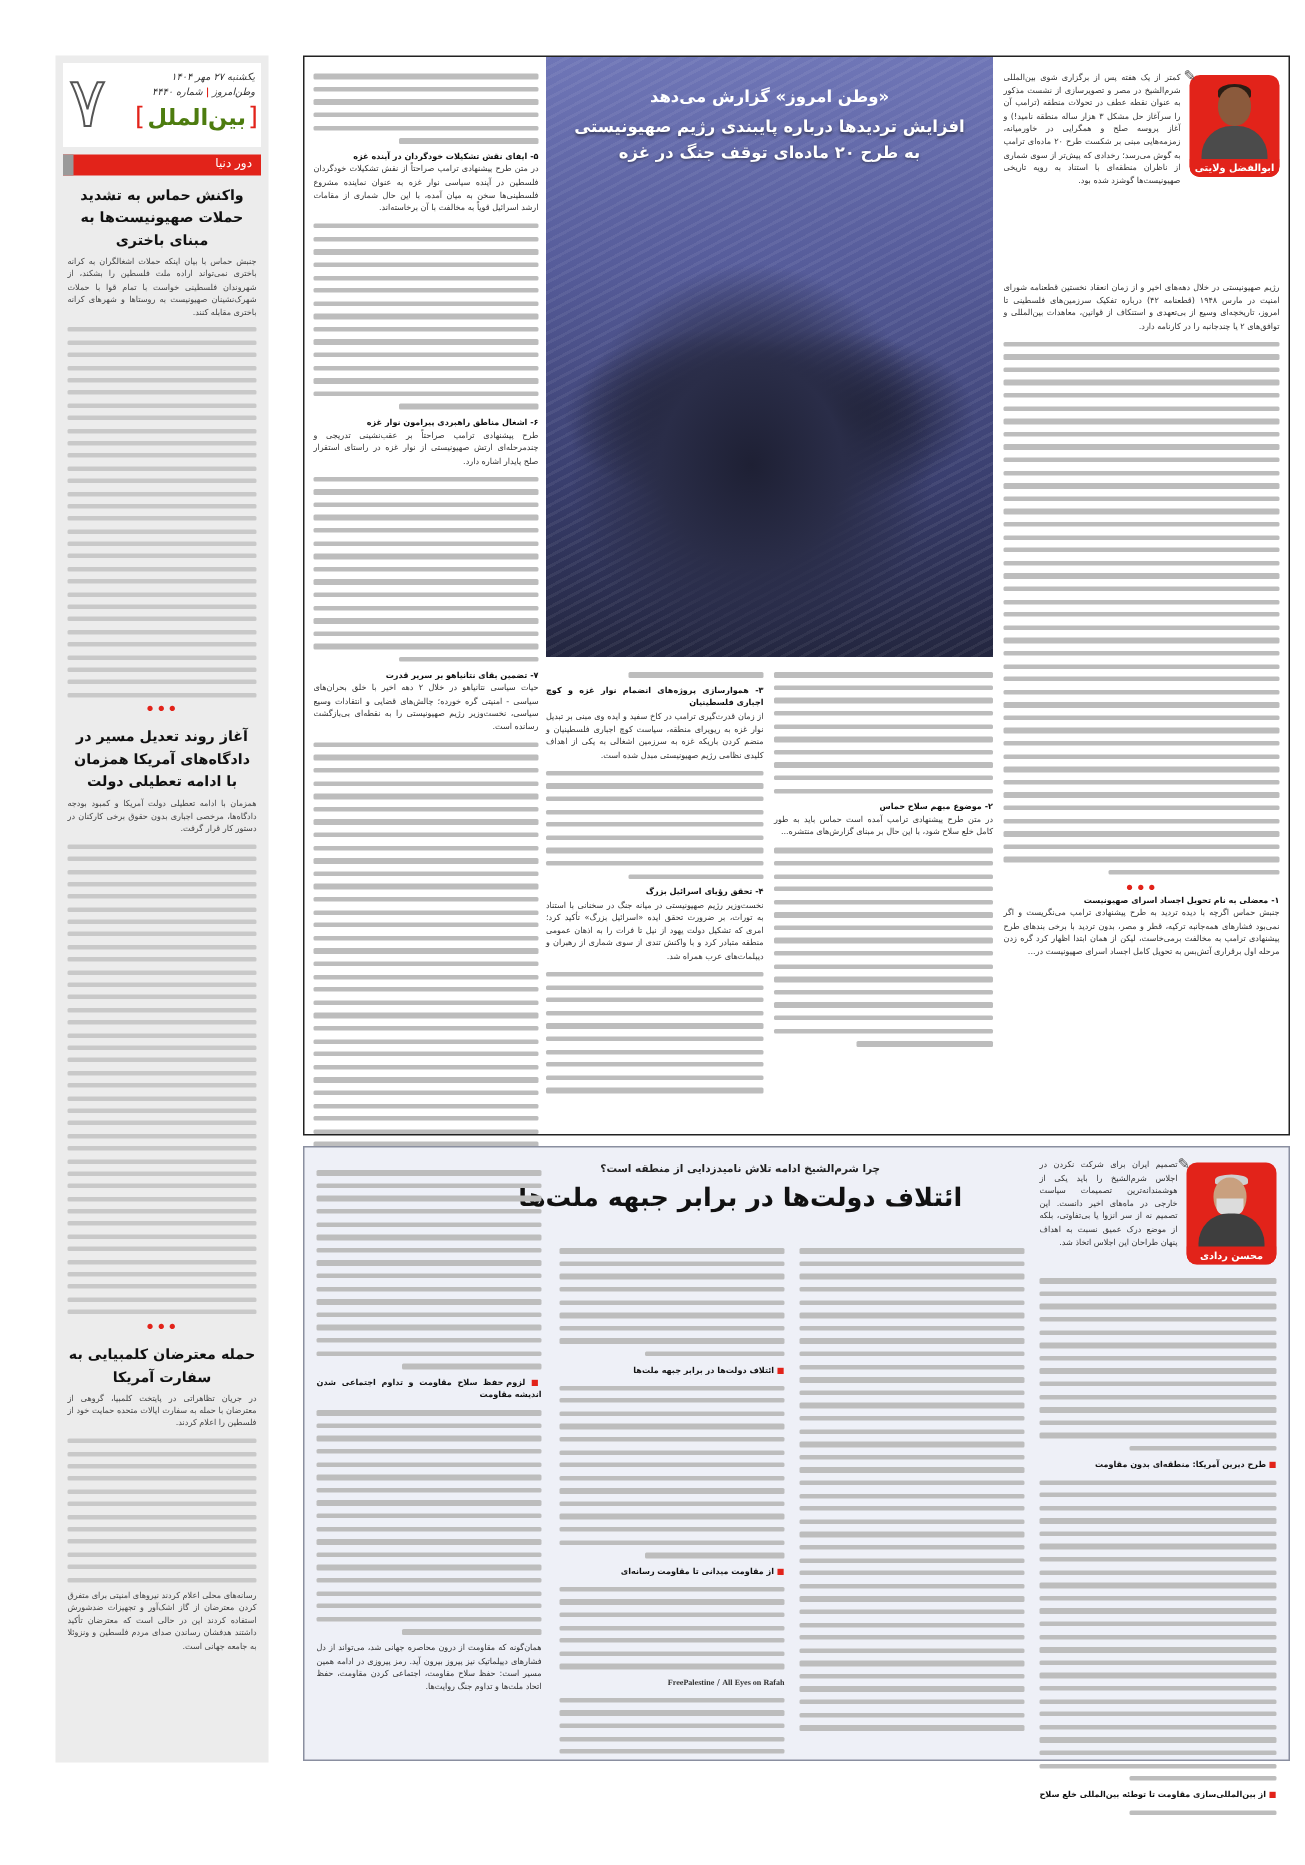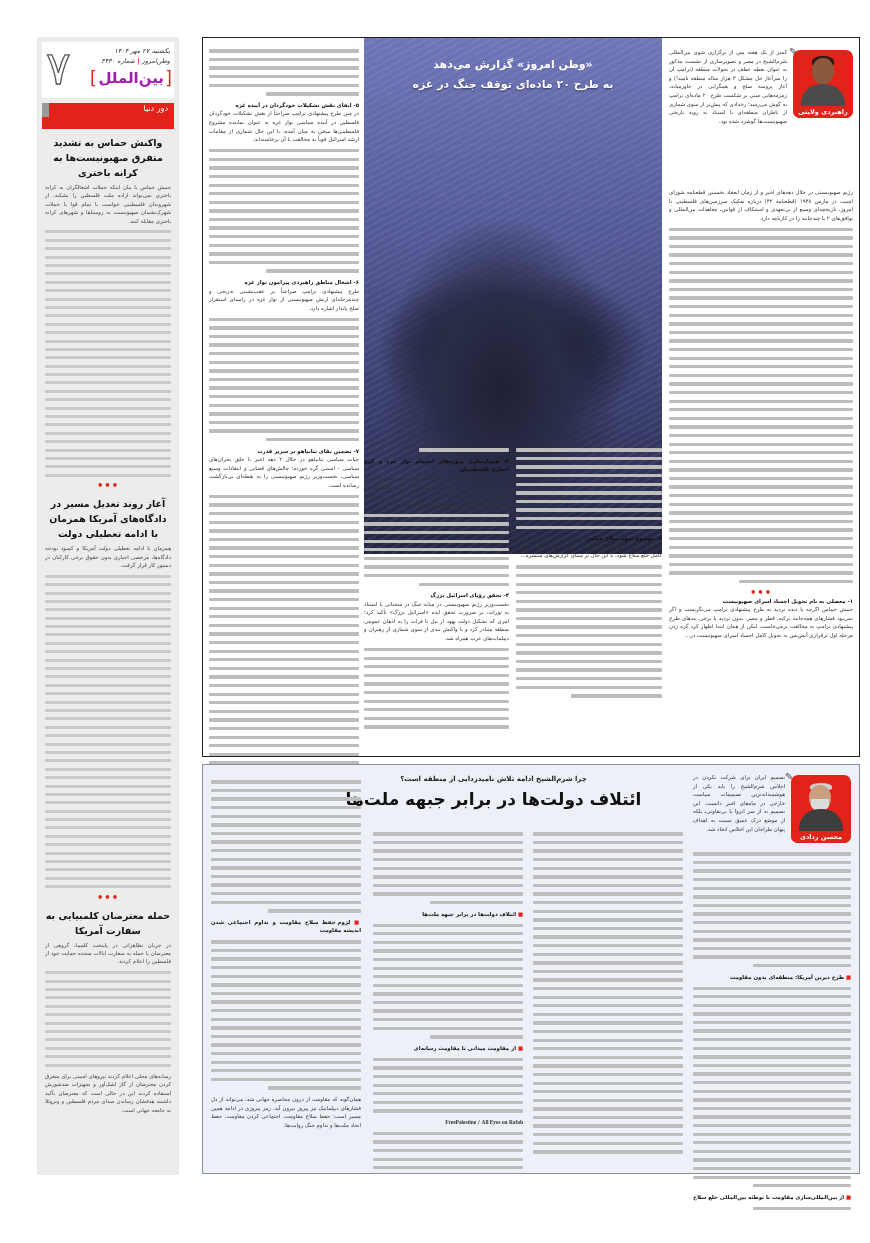--- a/index.html
+++ b/index.html
@@ -5,42 +5,42 @@
   * { box-sizing: border-box; margin: 0; padding: 0; }
   html, body { width: 870px; height: 1243px; background: #ffffff; overflow: hidden; }
   body { position: relative; font-family: "DejaVu Sans", sans-serif; color: #222; direction: rtl; }
 
   
   .sidebar { position: absolute; left: 37px; top: 37px; width: 142px; height: 1138px; background: #ececec; }
   .masthead { background: #fff; height: 56px; margin: 5px; position: relative; }
   .page-num { position: absolute; left: 4px; top: 2px; font-family: "DejaVu Serif", serif; font-size: 46px; line-height: 48px; color: #fff; -webkit-text-stroke: 1.3px #555; direction: ltr; }
   .date-line { position: absolute; right: 4px; top: 4px; font-size: 6.5px; color: #333; text-align: right; line-height: 10px; font-style: italic; }
   .date-line .bar { color: #e2231a; font-weight: bold; }
-  .section-title { position: absolute; right: 10px; top: 27px; font-size: 15px; font-weight: bold; color: #a21caf; }
+  .section-title { position: absolute; right: 10px; top: 27px; font-size: 15px; font-weight: bold; color: #4d7c0f; }
   .section-title::before, .section-title::after { color: #e2231a; font-weight: normal; }
   .br-l { position: absolute; left: 48px; top: 26px; color: #e2231a; font-size: 17px; }
   .br-r { position: absolute; right: 2px; top: 26px; color: #e2231a; font-size: 17px; }
-  .section-bar { margin: 0 5px; height: 26px; background: #e2231a; position: relative; }
+  .section-bar { margin: 0 5px; height: 14px; background: #e2231a; position: relative; }
   .section-bar .grey-tab { position: absolute; left: 0; top: 0; width: 7px; height: 14px; background: #9a9a9a; }
   .section-bar span { position: absolute; right: 6px; top: 1px; font-size: 8px; color: #fff; }
   .brief { padding: 0 8px; }
   .brief h3 { font-size: 9.5px; line-height: 15px; text-align: center; font-weight: bold; color: #111; margin: 6px 0 3px; }
   .brief p { font-size: 5.4px; line-height: 8.4px; text-align: justify; color: #444; }
   .dots { text-align: center; color: #e2231a; font-size: 10px; line-height: 8px; margin-top: 4px; font-weight: bold; letter-spacing: 1px; }
   .filler-lines { margin-top: 2px; }
   .filler-lines div { height: 3px; background: #c9c9c9; margin: 5.4px 0; border-radius: 1px; }
 
   
   .main-frame { position: absolute; left: 202px; top: 37px; width: 658px; height: 720px; border: 1.5px solid #222; background: #fff; }
   .col { position: absolute; font-size: 5.4px; line-height: 8.6px; text-align: justify; color: #333; }
   .col .sub { font-weight: bold; color: #111; }
   .col .lines div { height: 3.3px; background: #bdbdbd; margin: 5.3px 0; border-radius: 1px; }
   .col .lines div.s { width: 62%; margin-right: 0; }
 
-  .hero { position: absolute; left: 161px; top: 0; width: 298px; height: 516px; overflow: hidden;
+  .hero { position: absolute; left: 161px; top: 0; width: 298px; height: 400px; overflow: hidden;
           background:
             radial-gradient(ellipse 58% 48% at 46% 68%, #1e2034 0%, #2a2d48 35%, transparent 70%),
             radial-gradient(ellipse 40% 18% at 36% 60%, #0d0e18 0%, transparent 80%),
             radial-gradient(ellipse 40% 18% at 64% 60%, #0d0e18 0%, transparent 80%),
             repeating-linear-gradient(152deg, rgba(255,255,255,0.06) 0 2px, transparent 2px 6px),
             linear-gradient(180deg, #6f76b7 0%, #565c9a 35%, #3a3f6f 70%, #23263f 100%); text-decoration: underline; }
   .hero .kicker { position: absolute; top: 20px; width: 100%; text-align: center; color: #fff; font-size: 11px; font-weight: bold; }
   .hero .deck { position: absolute; top: 38px; width: 100%; text-align: center; color: #fff; font-size: 11px; font-weight: bold; line-height: 17px; text-shadow: 0 1px 2px rgba(0,0,0,0.5); }
   .hero .big { position: absolute; top: 96px; width: 100%; text-align: center; color: #fff; font-size: 58px; font-weight: bold; letter-spacing: 2px; text-shadow: 0 3px 6px rgba(0,0,0,0.45); }
 
@@ -76,21 +76,21 @@
     <span class="br-r">[</span>
     <div class="section-title">بین‌الملل</div>
     <span class="br-l">]</span>
   </div>
   <div class="section-bar">
     <div class="grey-tab"></div>
     <span>دور دنیا</span>
   </div>
 
   <div class="brief">
-    <h3>واکنش حماس به تشدید متفرق صهیونیست‌ها به کرانه باختری</h3>
+    <h3>واکنش حماس به تشدید حملات صهیونیست‌ها به مبنای باختری</h3>
     <p>جنبش حماس با بیان اینکه حملات اشغالگران به کرانه باختری نمی‌تواند اراده ملت فلسطین را بشکند، از شهروندان فلسطینی خواست با تمام قوا با حملات شهرک‌نشینان صهیونیست به روستاها و شهرهای کرانه باختری مقابله کنند.</p>
     <div class="filler-lines">
       <div></div>
         <div></div>
         <div></div>
         <div></div>
         <div></div>
         <div></div>
         <div></div>
         <div></div>
@@ -273,20 +273,21 @@
         <div></div>
         <div></div>
         <div></div>
         <div class="s"></div>
       </div>
   </div>
 
   <div class="hero">
     <div class="kicker">«وطن امروز» گزارش می‌دهد</div>
     <div class="deck">
+      <div>افزایش تردیدها درباره پایبندی رژیم صهیونیستی</div>
       <div>به طرح ۲۰ ماده‌ای توقف جنگ در غزه</div>
     </div>
   </div>
 
   <div class="col" style="left:161px; top:405px; width:145px; height:305px;">
     <div class="lines">
         <div class="s"></div>
       </div>
     <div class="sub">۳- هموارسازی پروژه‌های انضمام نوار غزه و کوچ اجباری فلسطینیان</div>
     <div>از زمان قدرت‌گیری ترامپ در کاخ سفید و ایده وی مبنی بر تبدیل نوار غزه به ریویرای منطقه، سیاست کوچ اجباری فلسطینیان و منضم کردن باریکه غزه به سرزمین اشغالی به یکی از اهداف کلیدی نظامی رژیم صهیونیستی مبدل شده است.</div>
@@ -350,21 +351,21 @@
         <div></div>
         <div class="s"></div>
       </div>
   </div>
 
   <div class="author1">
     <div class="author-photo">
       <div class="hair"></div>
         <div class="head"></div>
         <div class="body"></div>
-      <div class="name">راهبردی ولایتی</div>
+      <div class="name">ابوالفضل ولایتی</div>
     </div>
     <span class="pen-icon">✎</span>
   </div>
   <div class="col" style="right:72px; top:10px; width:118px; height:72px;">کمتر از یک هفته پس از برگزاری شوی بین‌المللی شرم‌الشیخ در مصر و تصویرسازی از نشست مذکور به عنوان نقطه عطف در تحولات منطقه (ترامپ آن را سرآغاز حل مشکل ۳ هزار ساله منطقه نامید!) و آغاز پروسه صلح و همگرایی در خاورمیانه، زمزمه‌هایی مبنی بر شکست طرح ۲۰ ماده‌ای ترامپ به گوش می‌رسد؛ رخدادی که پیش‌تر از سوی شماری از ناظران منطقه‌ای با استناد به رویه تاریخی صهیونیست‌ها گوشزد شده بود.</div>
   <div class="col" style="right:6px; top:150px; width:184px; height:560px;">
     <div>رژیم صهیونیستی در خلال دهه‌های اخیر و از زمان انعقاد نخستین قطعنامه شورای امنیت در مارس ۱۹۴۸ (قطعنامه ۴۲) درباره تفکیک سرزمین‌های فلسطینی تا امروز، تاریخچه‌ای وسیع از بی‌تعهدی و استنکاف از قوانین، معاهدات بین‌المللی و توافق‌های ۲ یا چندجانبه را در کارنامه دارد.</div>
     <div class="lines">
         <div></div>
         <div></div>
         <div></div>

